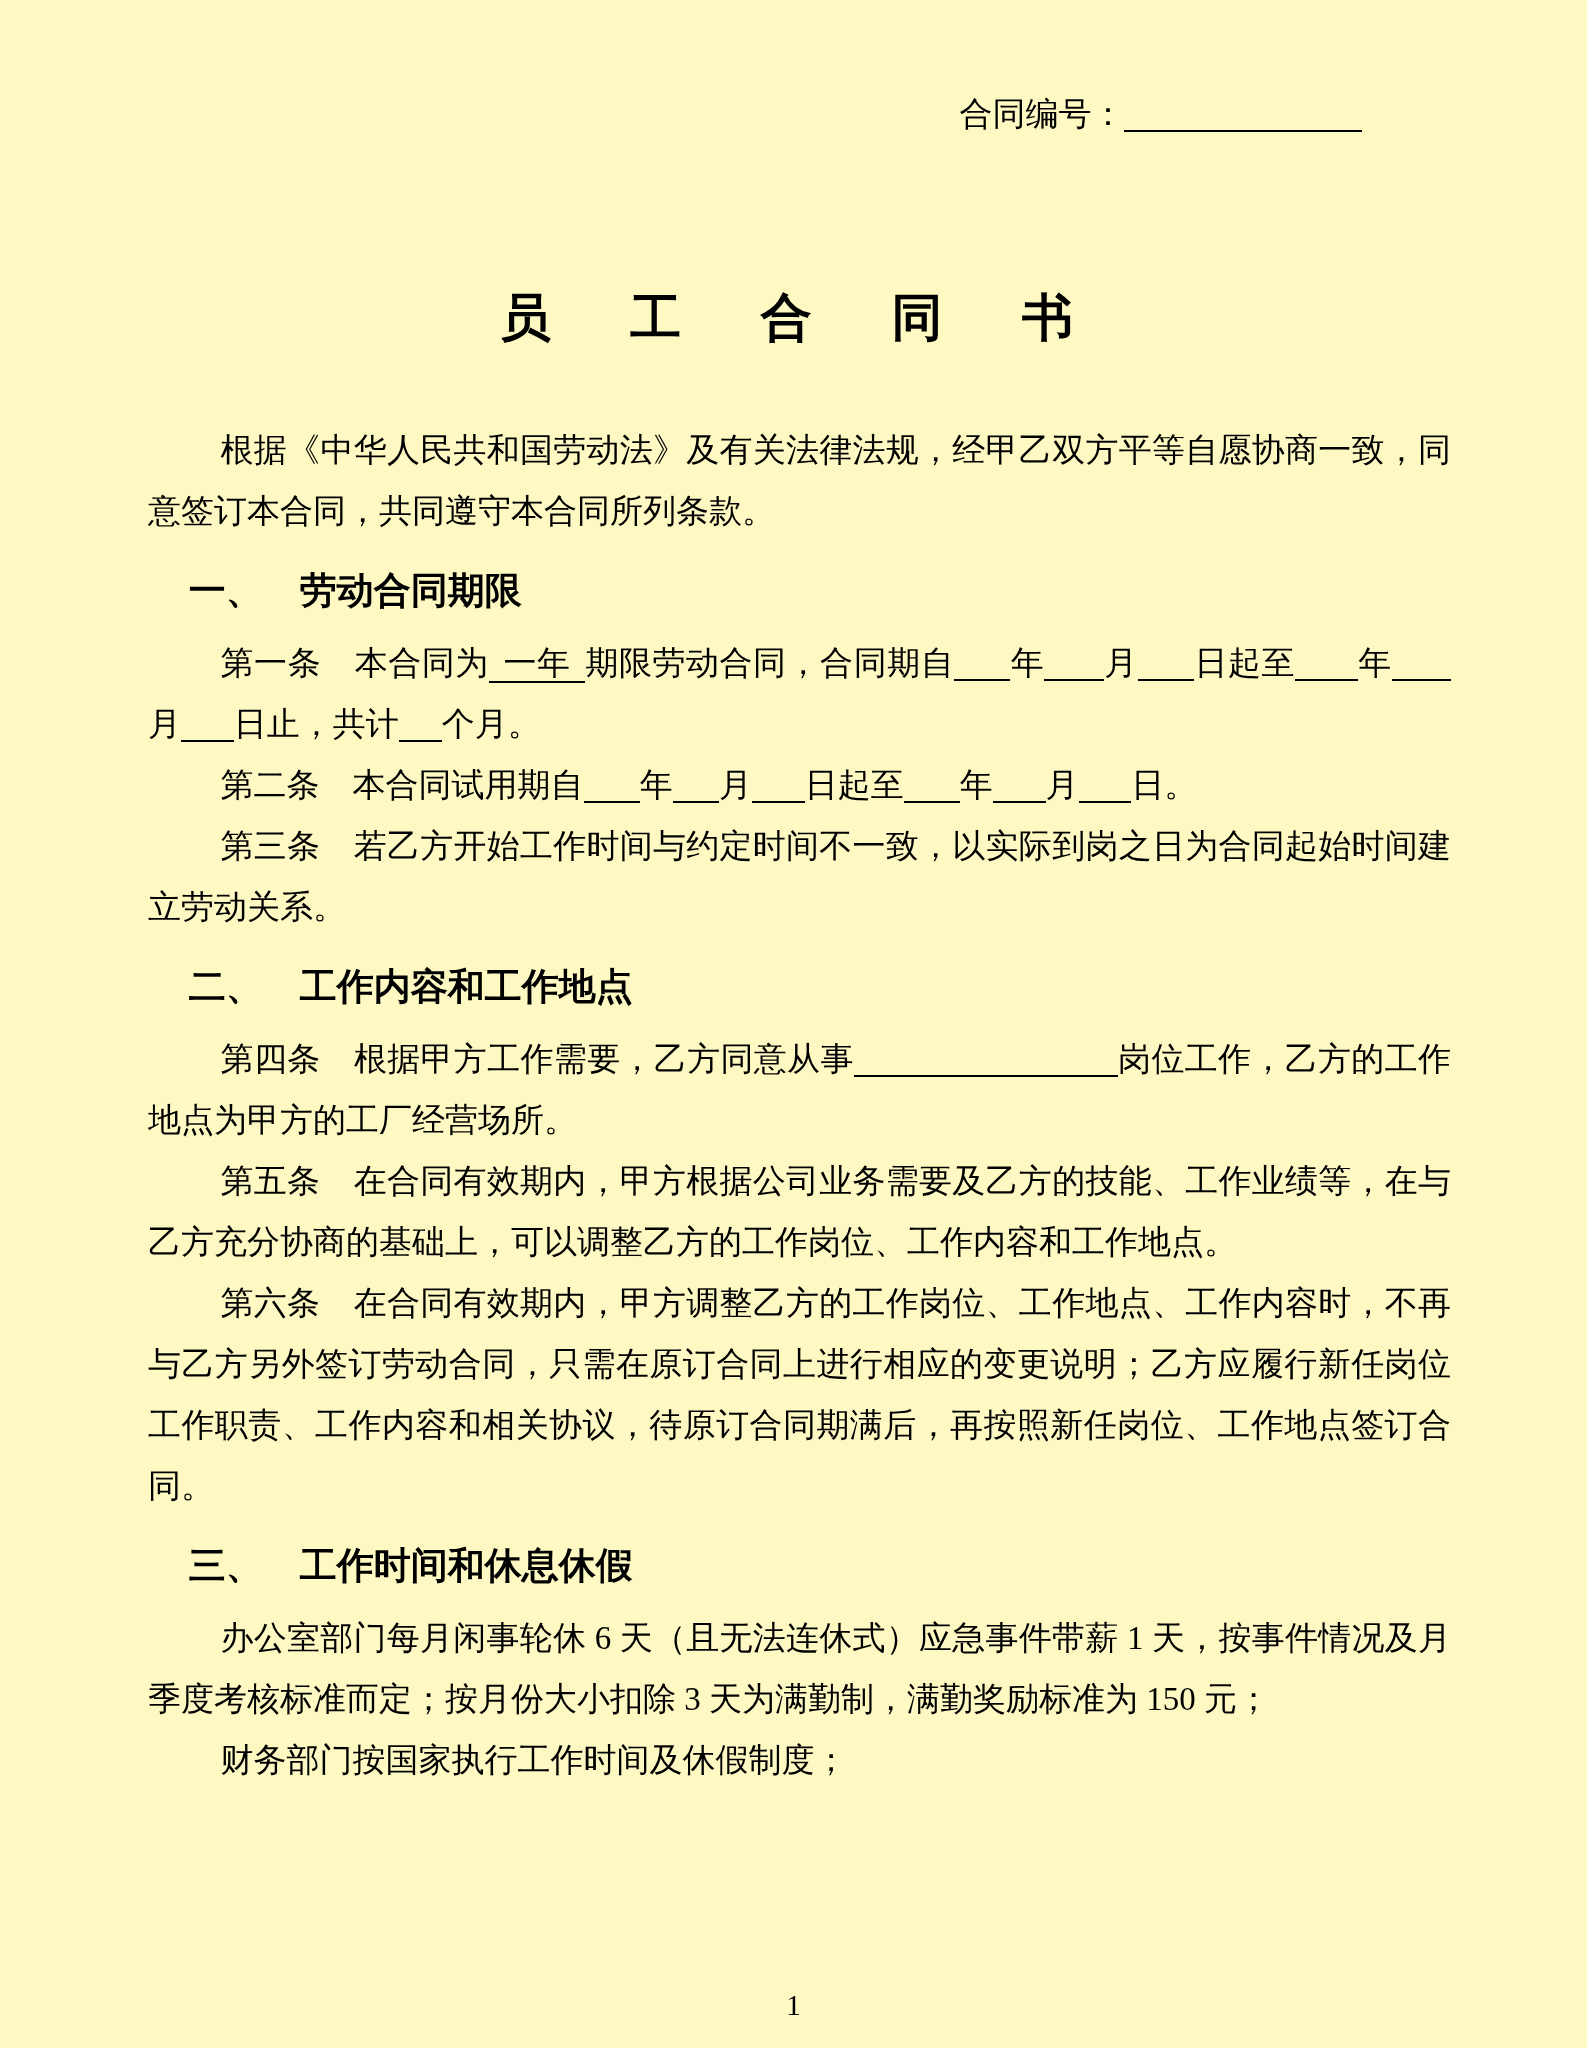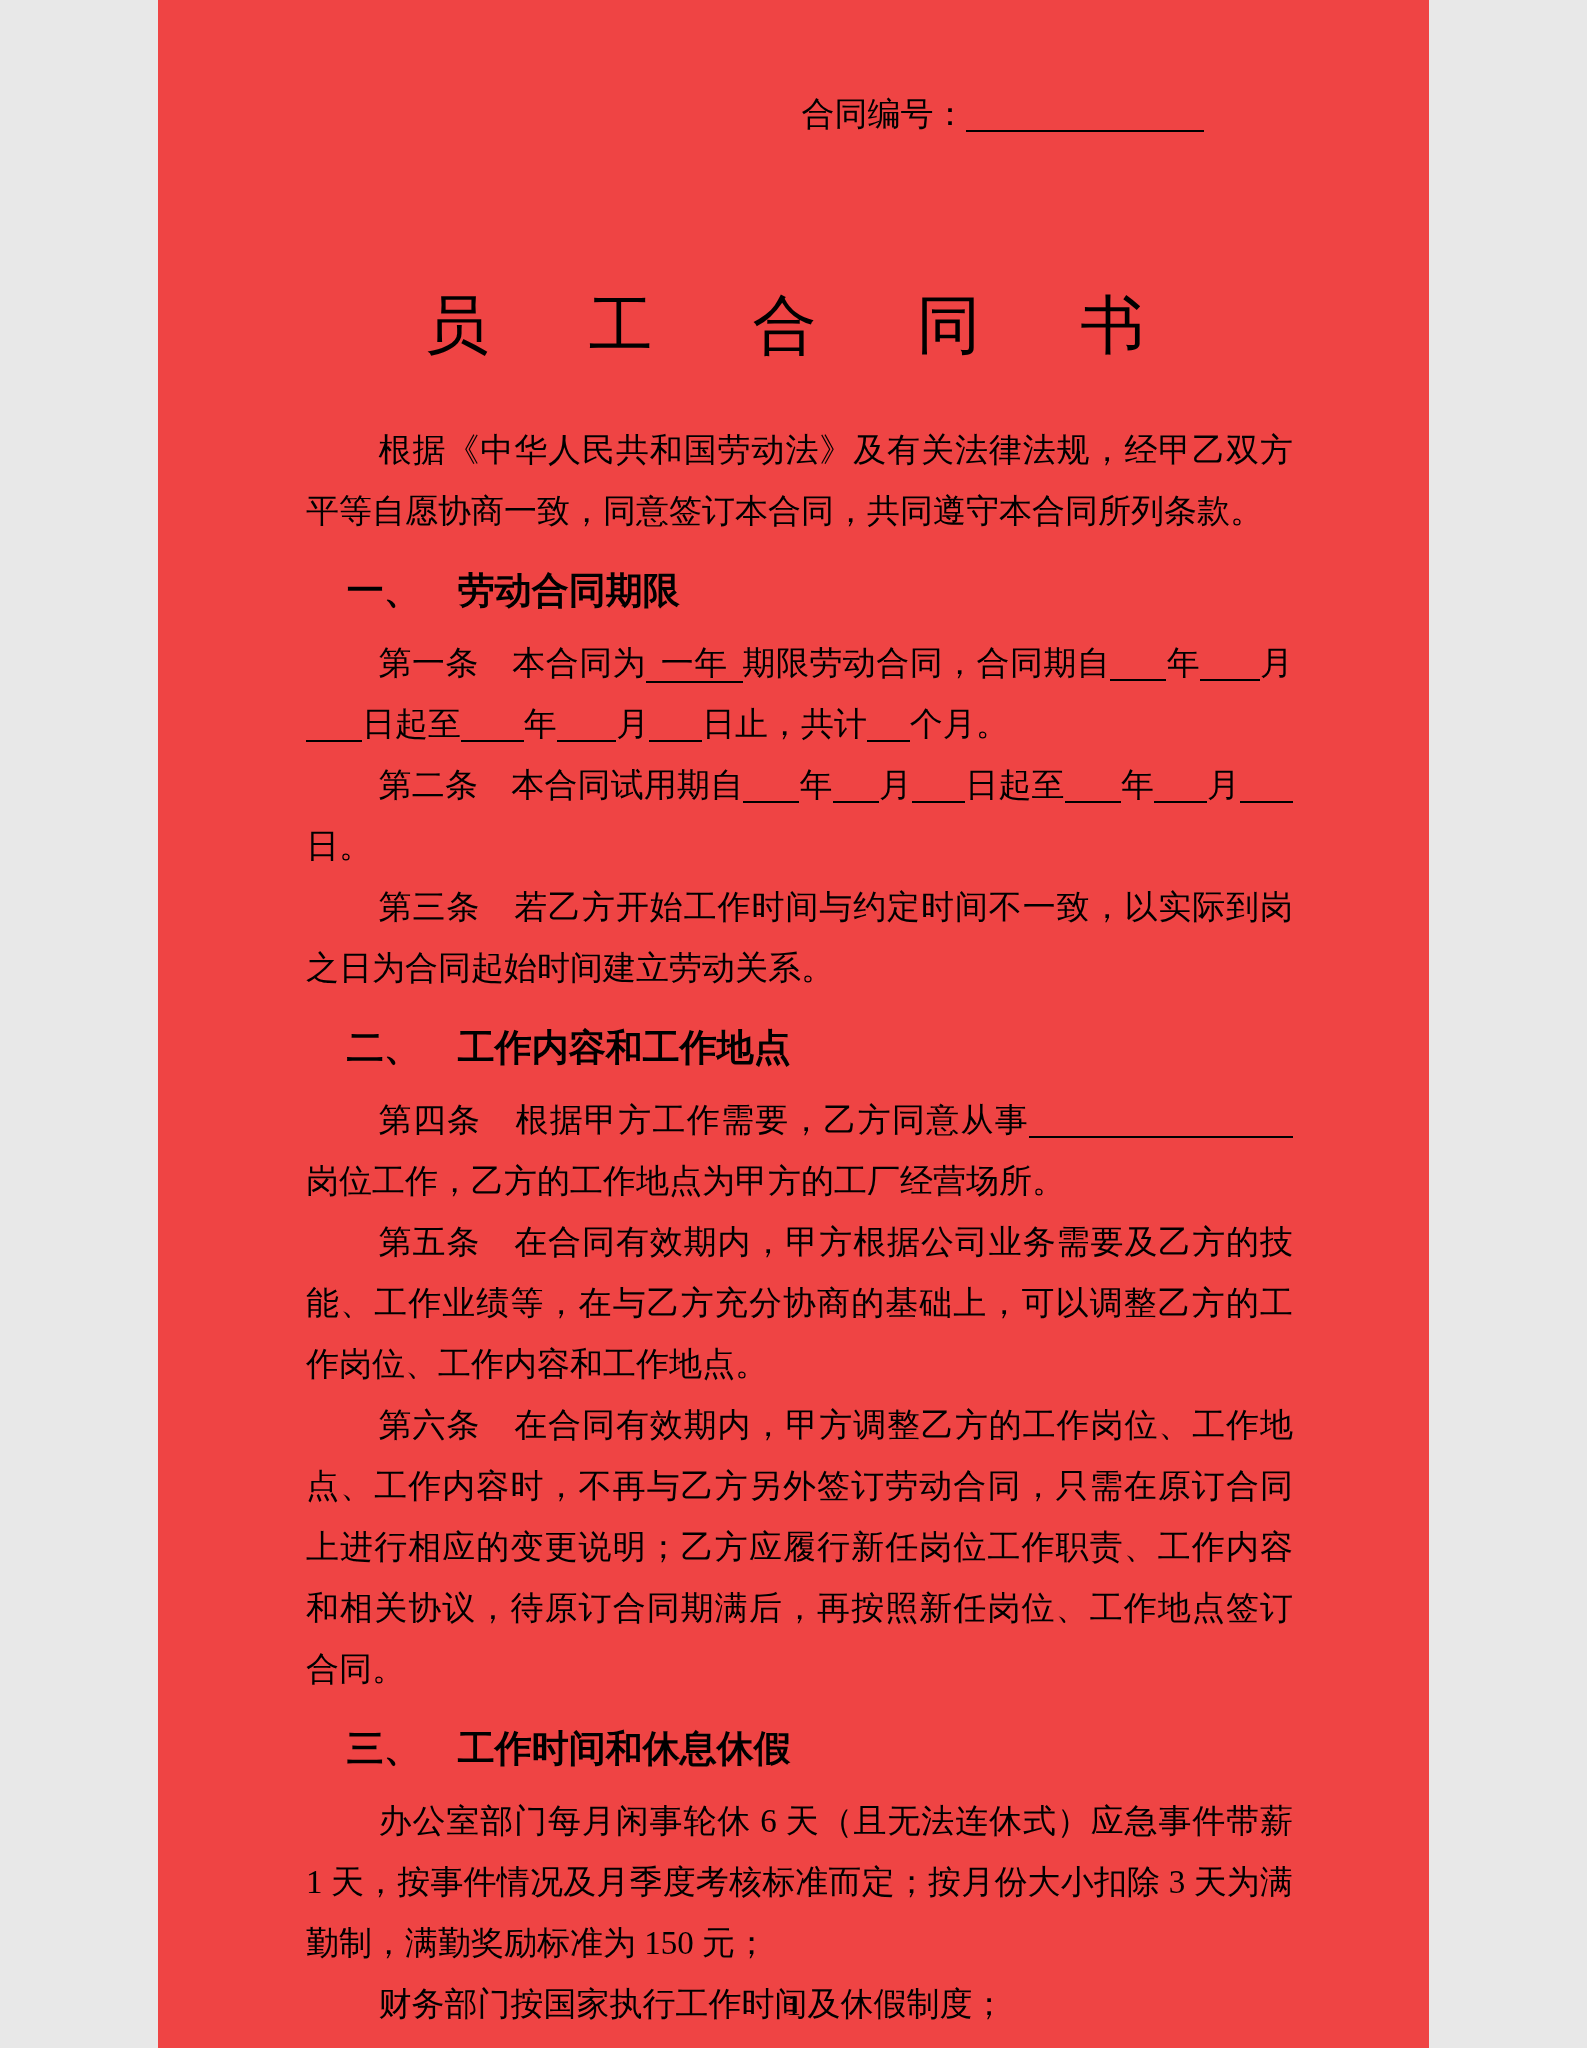--- a/index.html
+++ b/index.html
@@ -1,42 +1,42 @@
 <!DOCTYPE html>
 <html><head>
 <meta charset="utf-8">
 <style>
   html, body { margin: 0; padding: 0; background: #e8e8e8; }
   .page {
     position: relative;
-    width: 1271px;
+    width: 1587px;
     height: 2048px;
     margin: 0 auto;
-    background: #ef4444;
+    background: #fef9c3;
     color: #000000;
     font-family: "Liberation Serif", "DejaVu Serif", serif;
     overflow: hidden;
   }
   .contract-line {
     position: absolute;
     top: 92px;
     right: 225px;
     font-size: 33px;
     line-height: 44px;
     white-space: nowrap;
   }
   .contract-line .blank { width: 7.2em; border-bottom: 2px solid #000; }
   .doc-title {
     position: absolute;
     top: 288px;
     left: 0;
     right: 0;
     text-align: center;
-    font-size: 64px;
-    font-weight: normal;
+    font-size: 51px;
+    font-weight: bold;
     letter-spacing: 0.28em;
     line-height: 1.2;
     white-space: nowrap;
   }
   .doc-body {
     position: absolute;
     top: 420px;
     left: 148px;
     right: 136px;
   }

